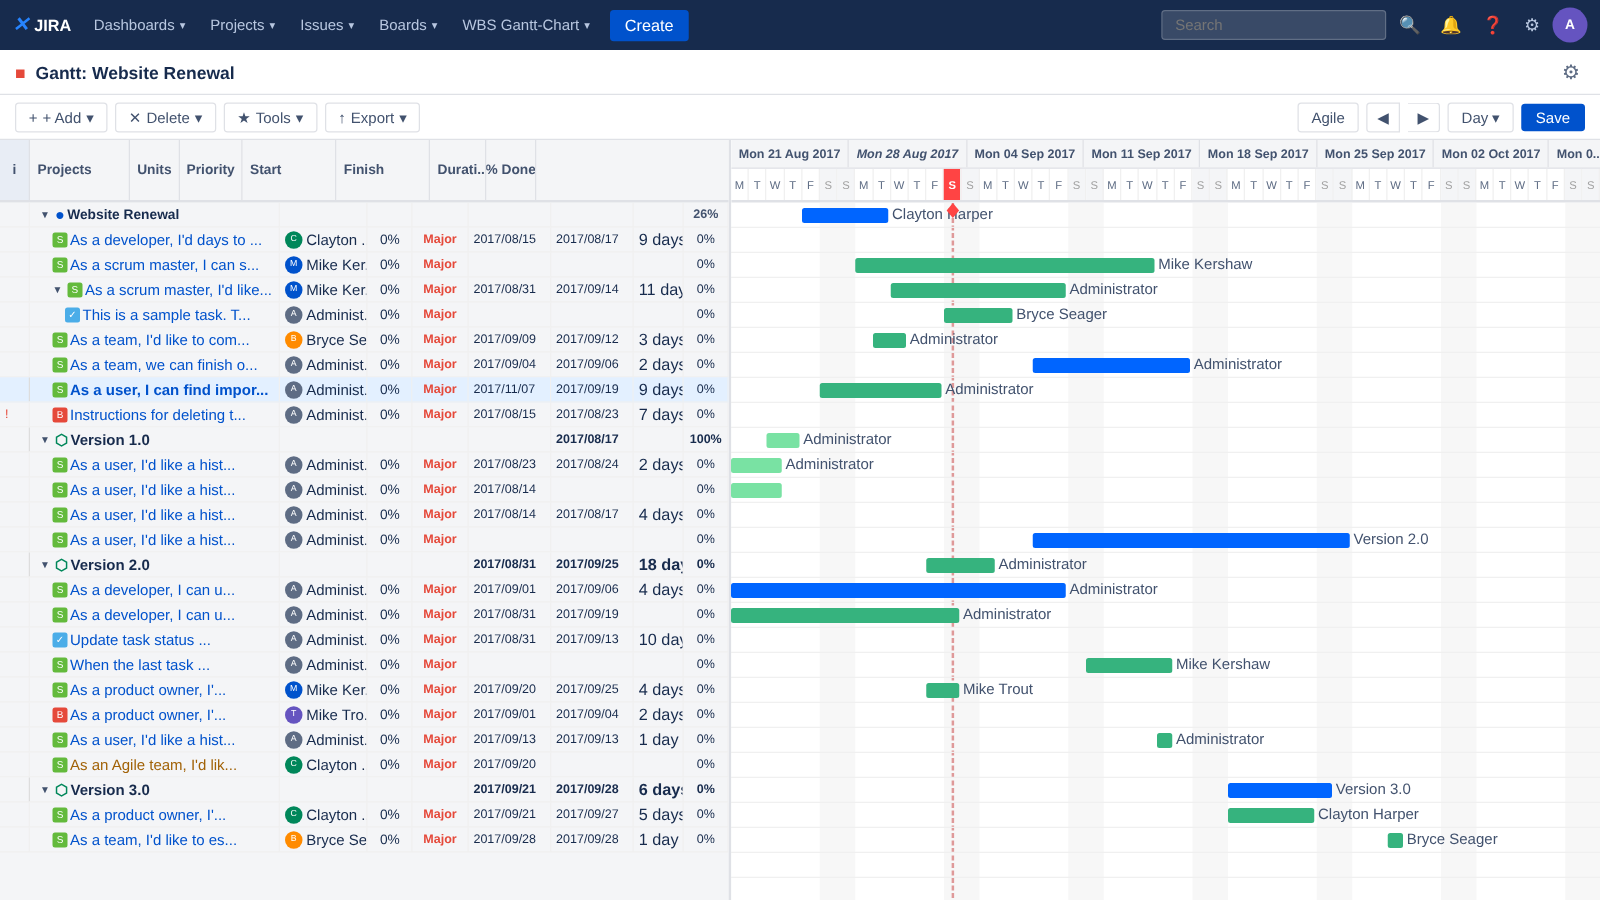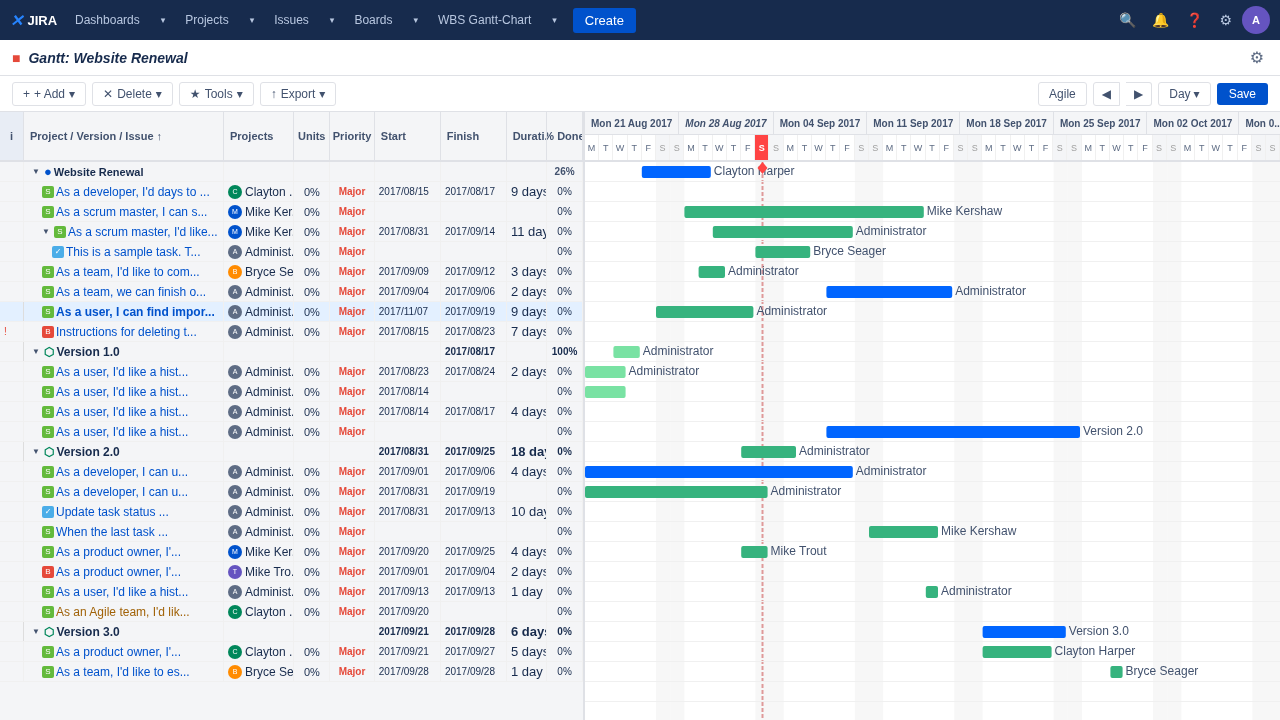--- a/index.html
+++ b/index.html
@@ -16,21 +16,21 @@
     }
     .nav-logo { color: #fff; font-weight: bold; font-size: 16px; margin-right: 6px; display: flex; align-items: center; gap: 4px; }
     .nav-btn {
       color: #b8c7e0;
       background: none;
       border: none;
       padding: 4px 8px;
       cursor: pointer;
       display: flex;
       align-items: center;
-      gap: 21px;
+      gap: 4px;
       font-size: 13px;
       border-radius: 3px;
     }
     .nav-btn .arrow { font-size: 9px; }
     .nav-create {
       background: #0052cc;
       color: #fff;
       border: none;
       padding: 5px 12px;
       border-radius: 3px;
@@ -70,21 +70,21 @@
     
     .second-bar {
       background: #fff;
       border-bottom: 1px solid #dfe1e6;
       height: 36px;
       display: flex;
       align-items: center;
       padding: 0 12px;
       gap: 8px;
     }
-    .page-title { font-size: 14px; font-weight: 600; color: #172b4d; display: flex; align-items: center; gap: 6px; font-style: italic; }
+    .page-title { font-size: 14px; font-weight: 600; color: #172b4d; display: flex; align-items: center; gap: 6px; }
     .second-bar-spacer { flex: 1; }
     .settings-icon-btn { background: none; border: none; cursor: pointer; color: #5e6c84; font-size: 16px; padding: 4px; }
 
     
     .toolbar {
       background: #fff;
       border-bottom: 1px solid #dfe1e6;
       height: 36px;
       display: flex;
       align-items: center;
@@ -318,20 +318,21 @@
   <button class="nav-btn">
     <span>Boards</span>
     <span class="arrow">▾</span>
   </button>
   <button class="nav-btn">
     <span>WBS Gantt-Chart</span>
     <span class="arrow">▾</span>
   </button>
   <button class="nav-create">Create</button>
   <div class="nav-spacer"></div>
+  <input class="nav-search" type="text" placeholder="Search" style="">
   <button class="nav-icon-btn">🔍</button>
   <button class="nav-icon-btn">🔔</button>
   <button class="nav-icon-btn">❓</button>
   <button class="nav-icon-btn">⚙</button>
   <div class="nav-avatar">A</div>
 </div>
 
 <div class="second-bar">
   <span style="color:#e5493a;font-size:14px;">■</span>
   <span class="page-title">Gantt: Website Renewal</span>
@@ -369,21 +370,20 @@
     <span>▾</span>
   </button>
   <button class="save-btn">Save</button>
 </div>
 
 <div class="main-content">
 
   <div class="left-table">
     <div class="table-header">
       <div class="th th-info">i</div>
-      <div class="th th-issue">Project / Version / Issue ↑</div>
       <div class="th th-assignee">Projects</div>
       <div class="th th-units">Units</div>
       <div class="th th-priority">Priority</div>
       <div class="th th-start">Start</div>
       <div class="th th-finish">Finish</div>
       <div class="th th-duration">Durati...</div>
       <div class="th th-done">% Done</div>
     </div>
     <div class="table-body">
 

